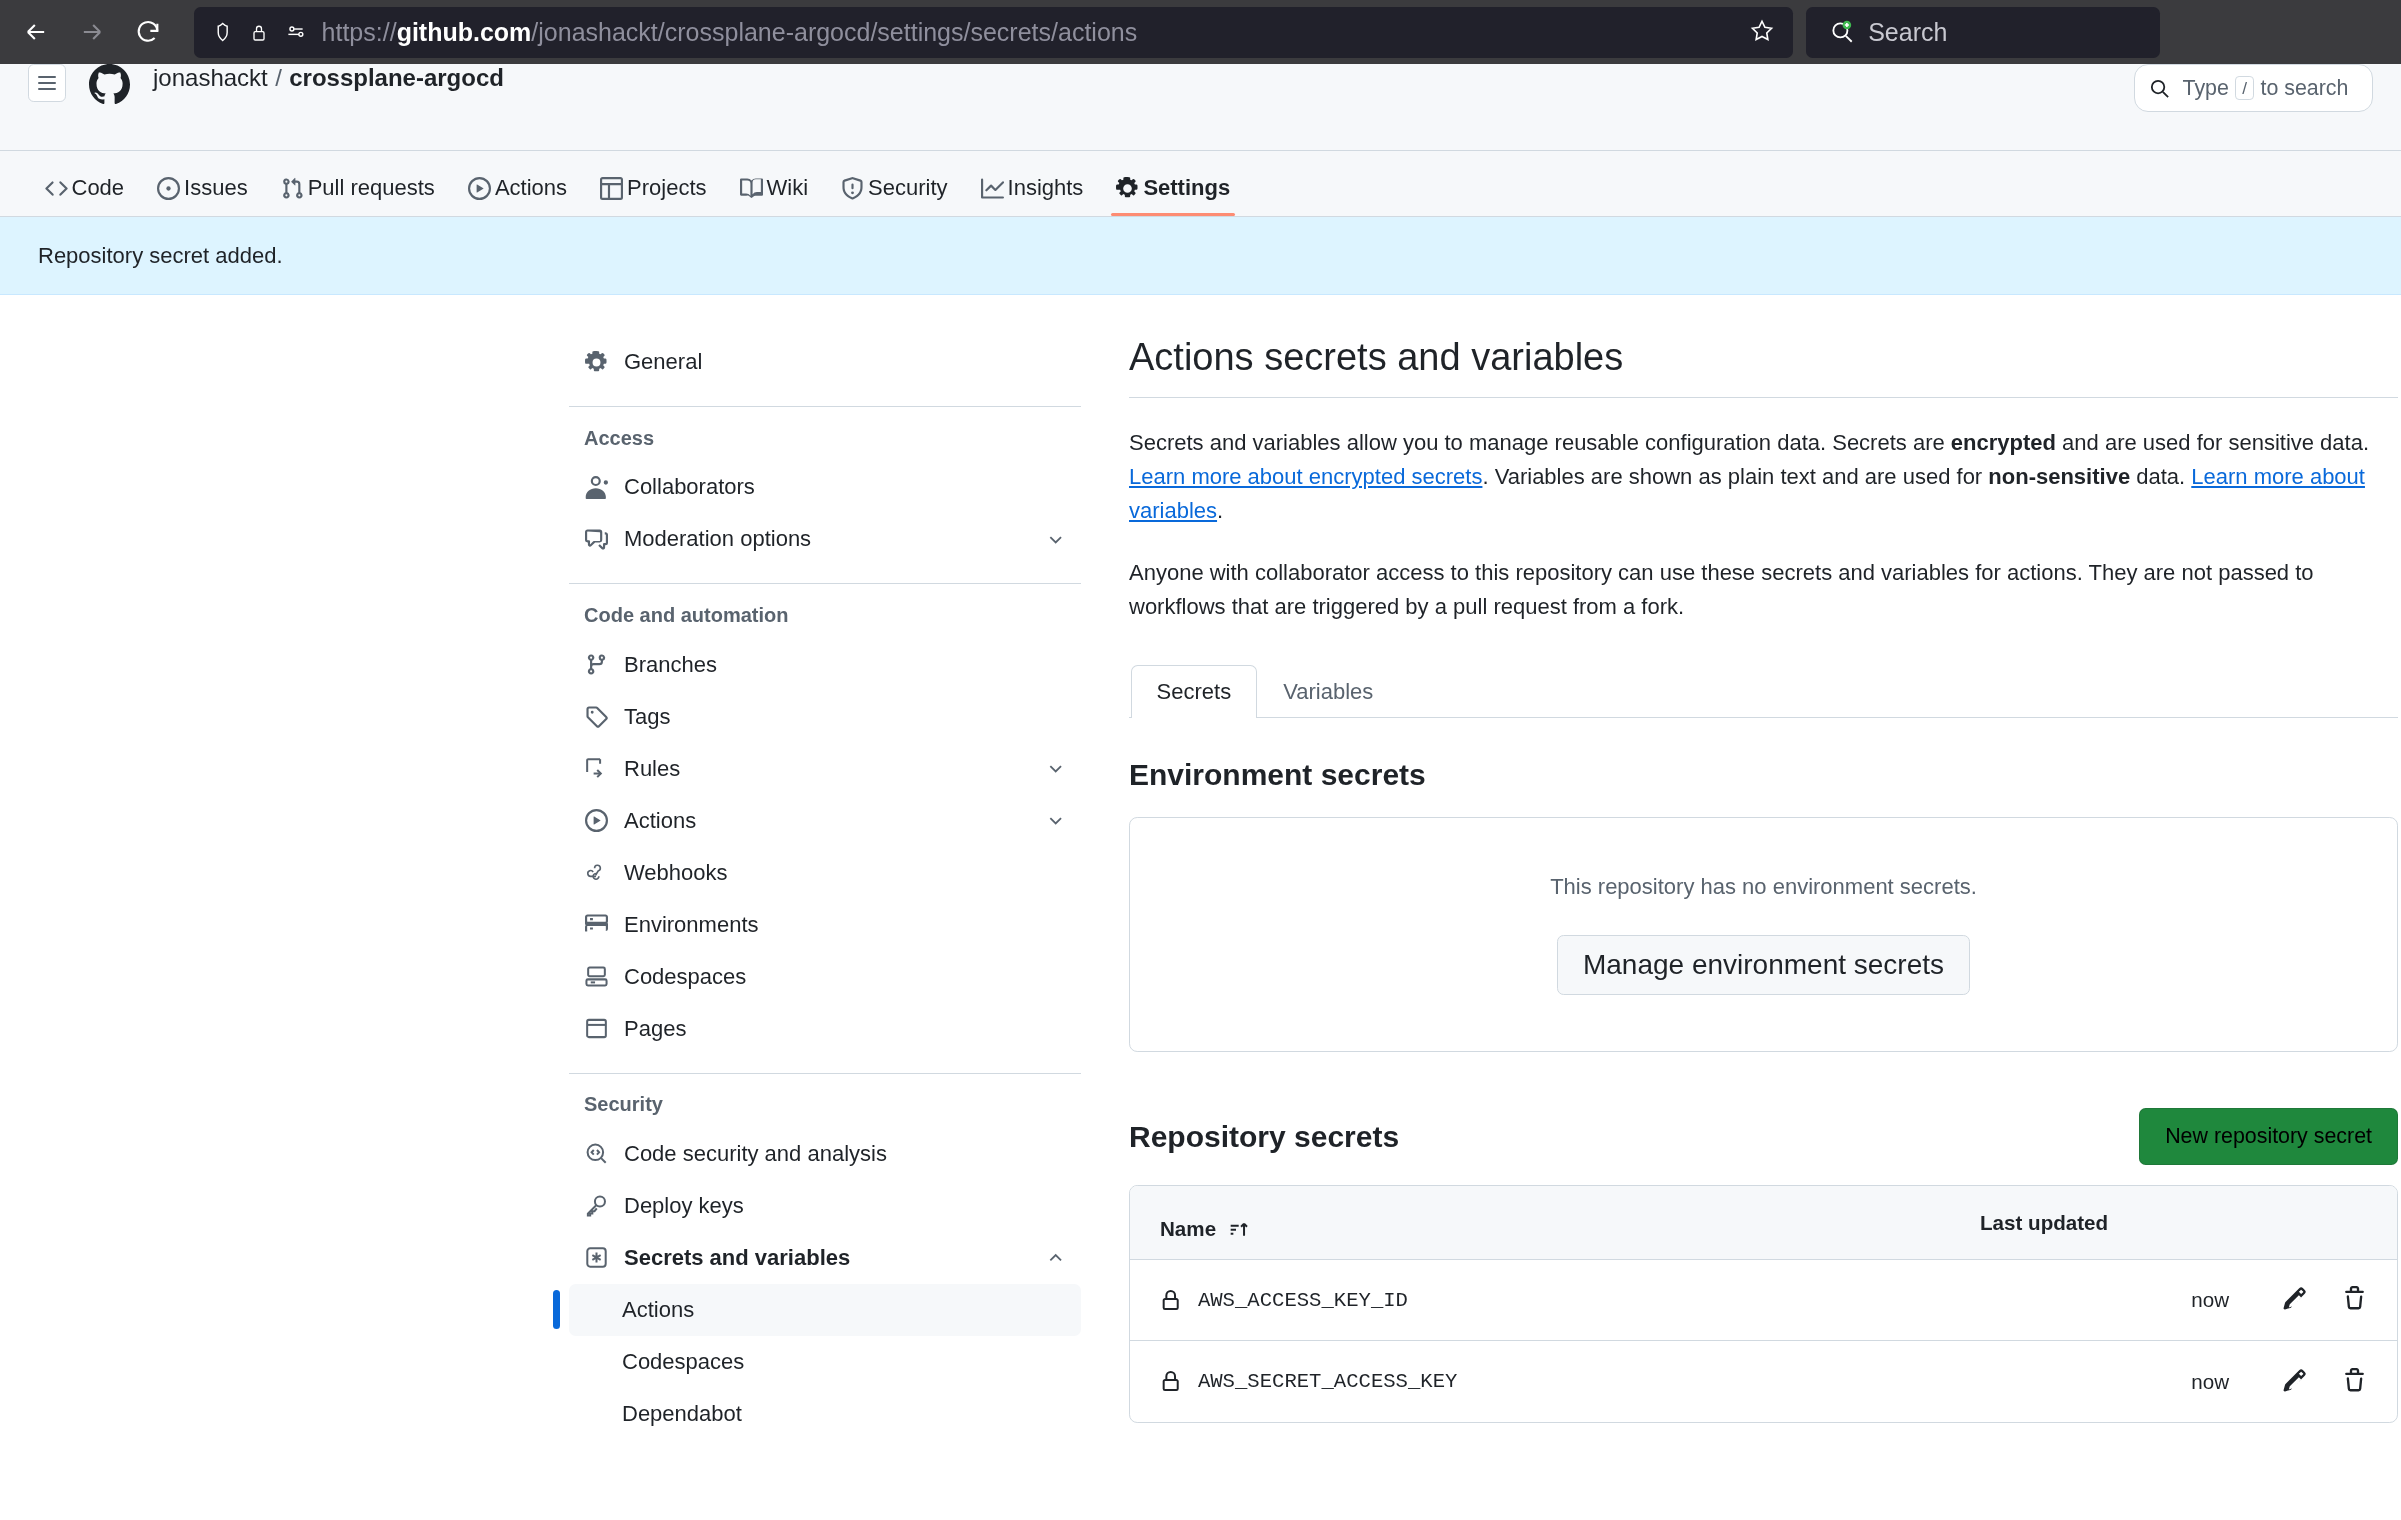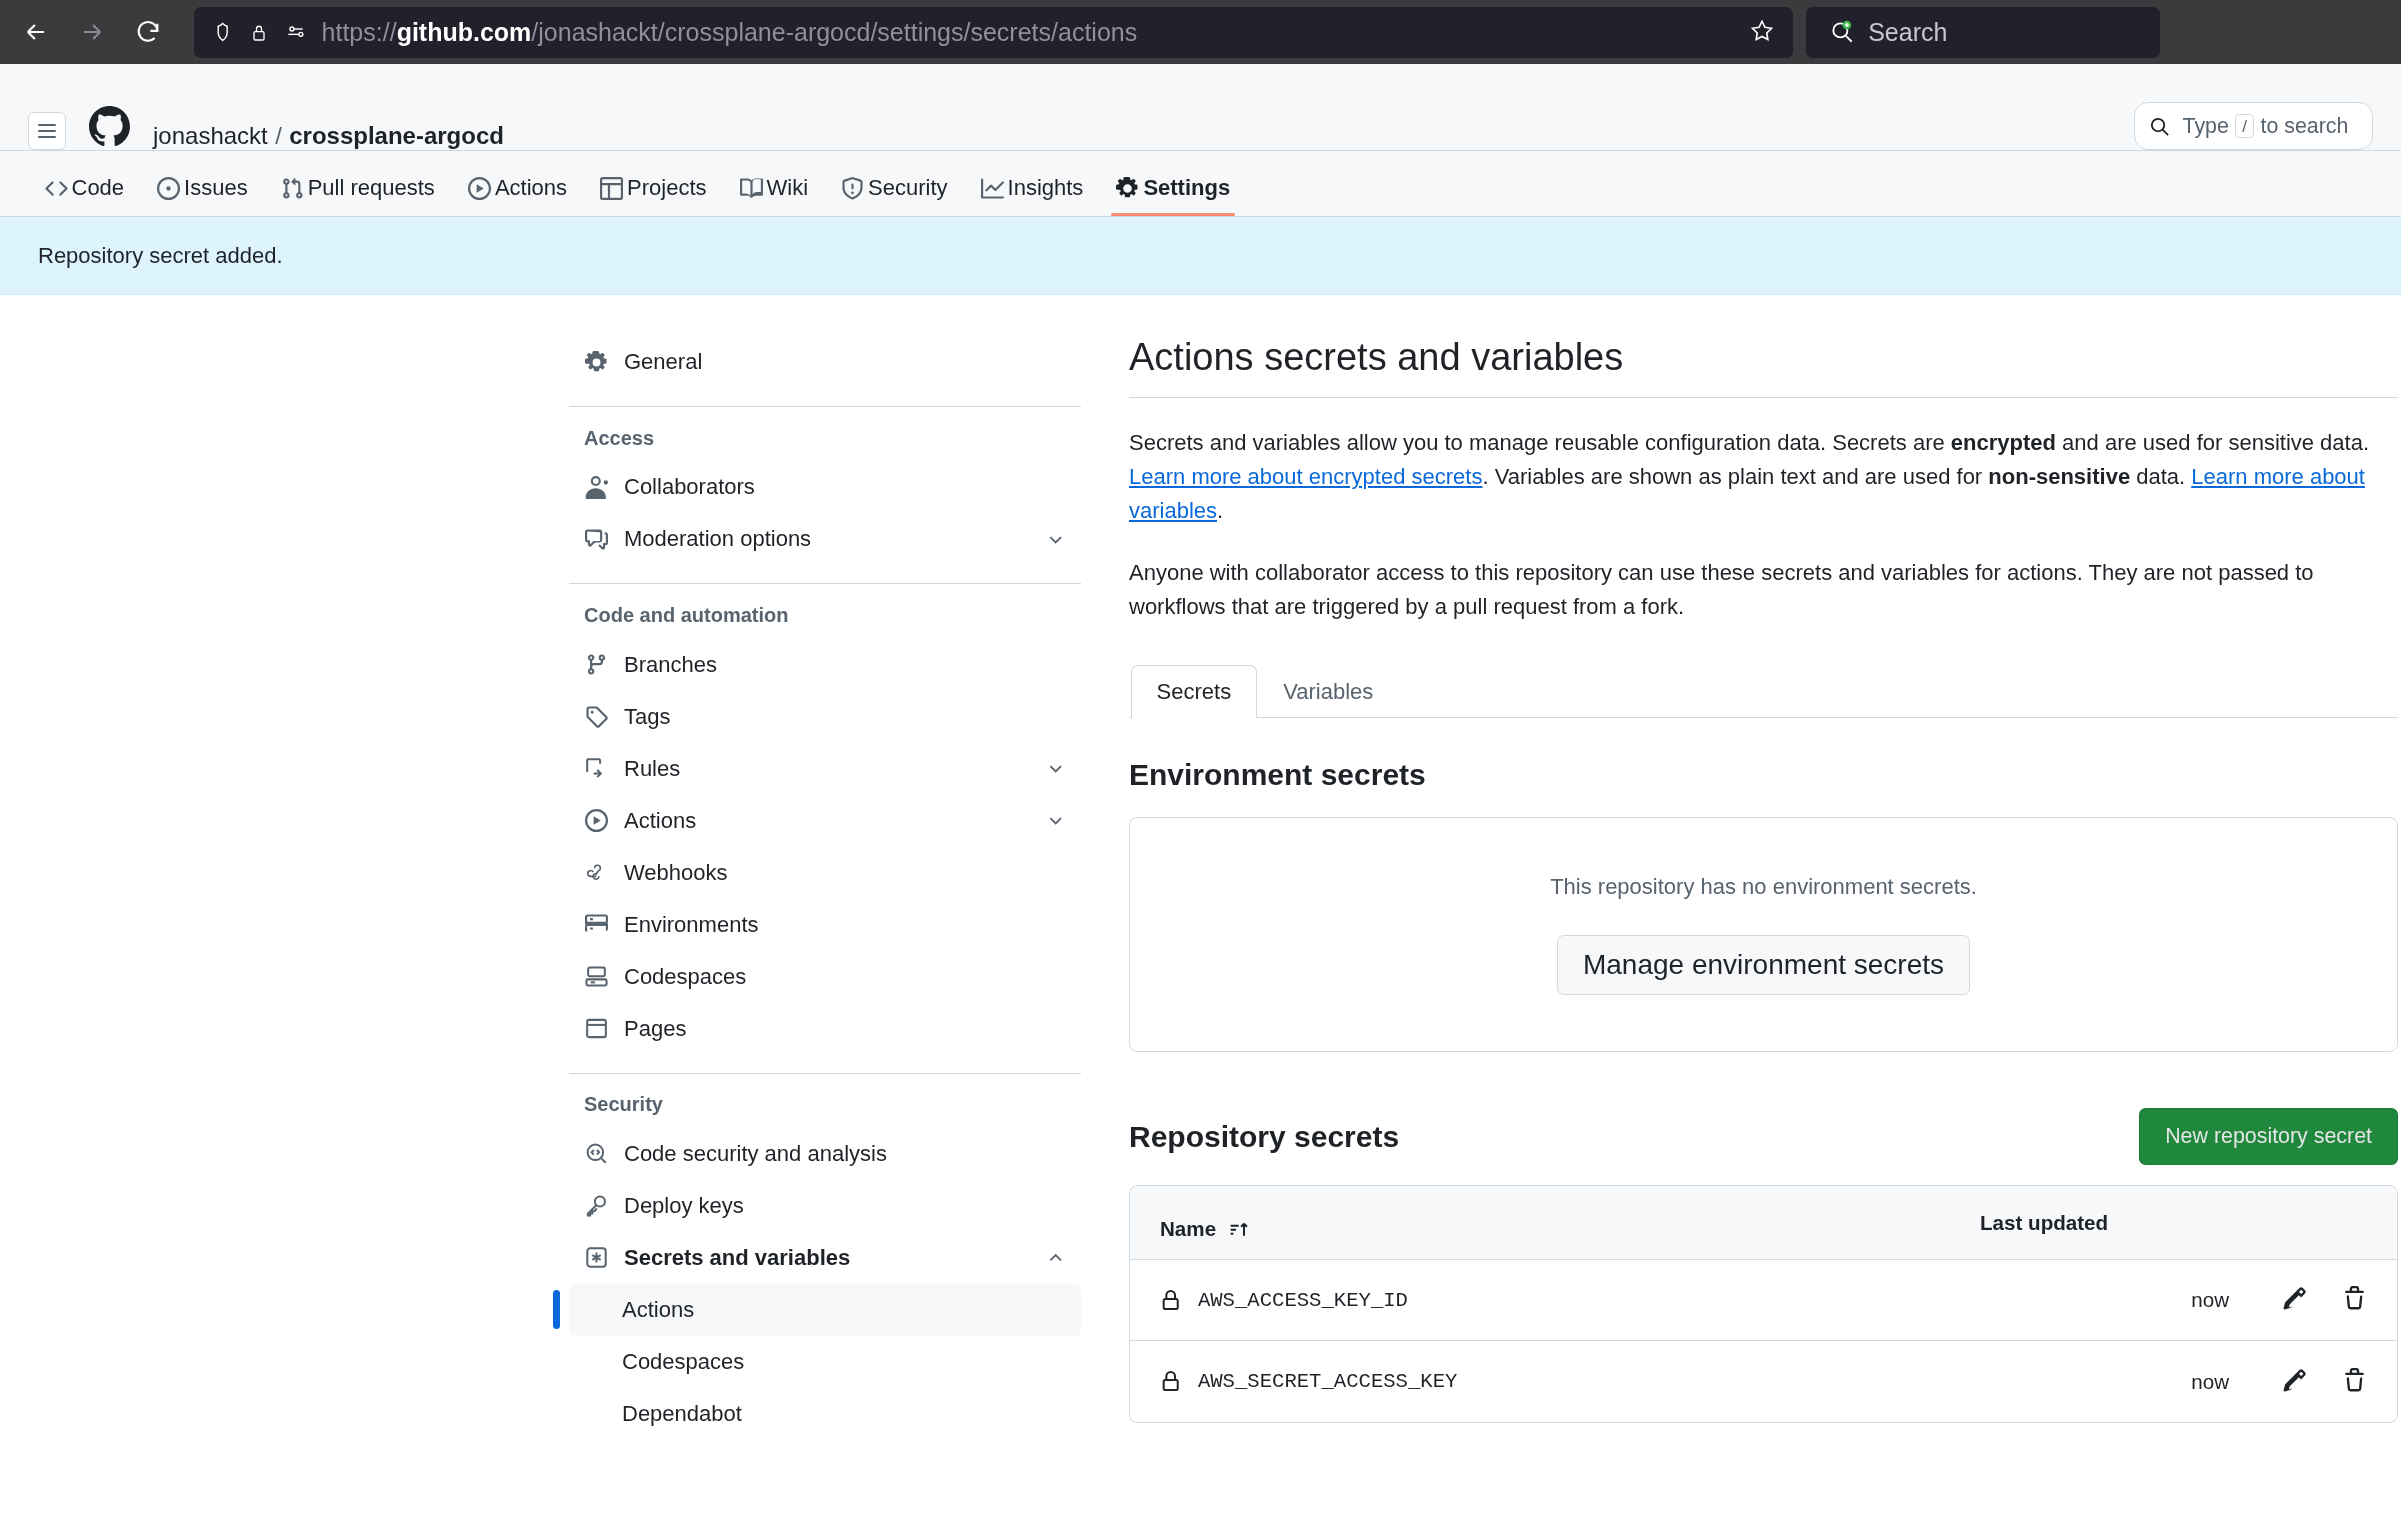--- a/index.html
+++ b/index.html
@@ -58,21 +58,21 @@
   }
   .search-ph { font-size: 25px; color: #c8c8d0; }
 
   
   .gh-header {
     background: #f6f8fa;
     border-bottom: 0.8px solid #d1d9e0;
     padding: 0 28px;
     height: 87px;
     display: flex;
-    align-items: flex-end;
+    align-items: flex-start;
   }
   .hamburger {
     width: 38px; height: 38px;
     border: 0.8px solid #d1d9e0;
     border-radius: 5.8px;
     background: #ffffff;
     display: flex; align-items: center; justify-content: center;
     flex-direction: column; gap: 4.1px;
   }
   .hamburger span { display:block; width: 18px; height: 2px; background: #59636e; border-radius: 1.6px; }
@@ -247,21 +247,21 @@
     font-size: 28px;
     padding: 13px 25px;
     border: 0.8px solid #d1d9e0;
     border-radius: 6.6px;
     background: #f6f8fa;
     color: #1f2328;
   }
   .btn-primary {
     background: #1f883d;
     border: 0.8px solid rgba(31,35,40,0.15);
-    color: #e5e5e5;
+    color: #000000;
     font-size: 21.4px;
     padding: 15px 25px;
     border-radius: 6.6px;
     margin: 0;
     font-weight: 500;
   }
 
   .sec-head {
     margin-top: 56px;
     display: flex;

